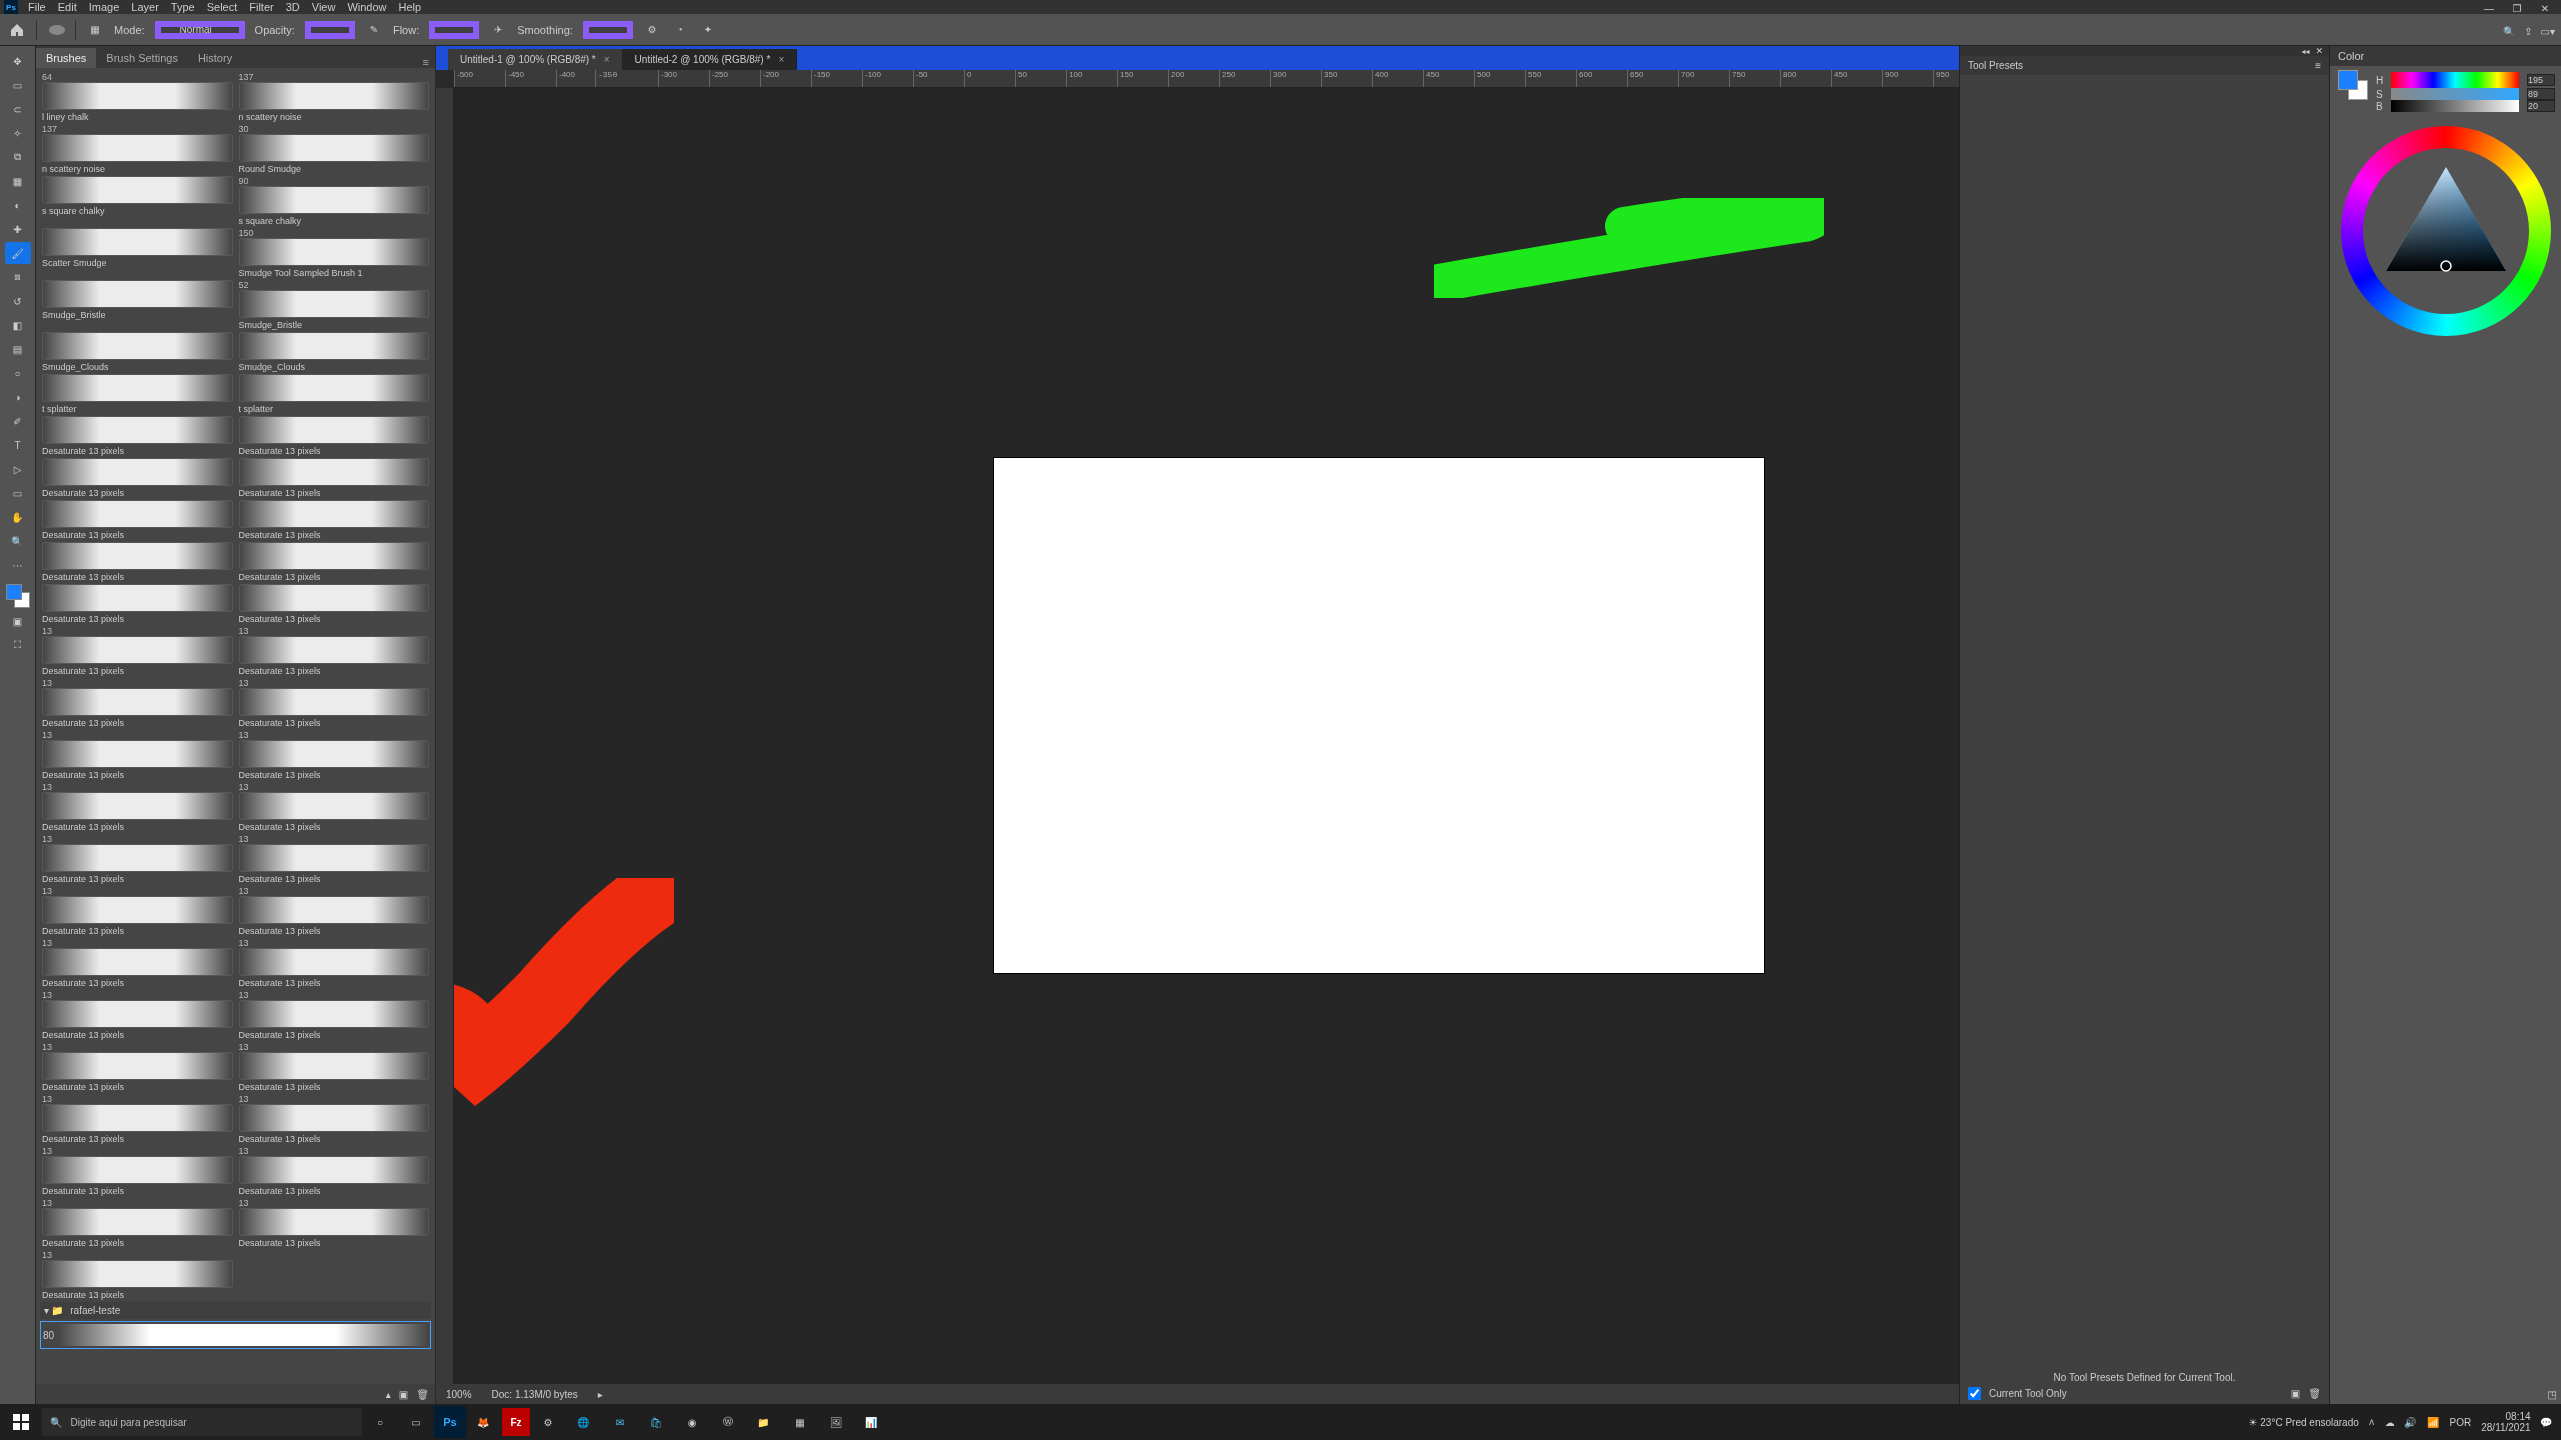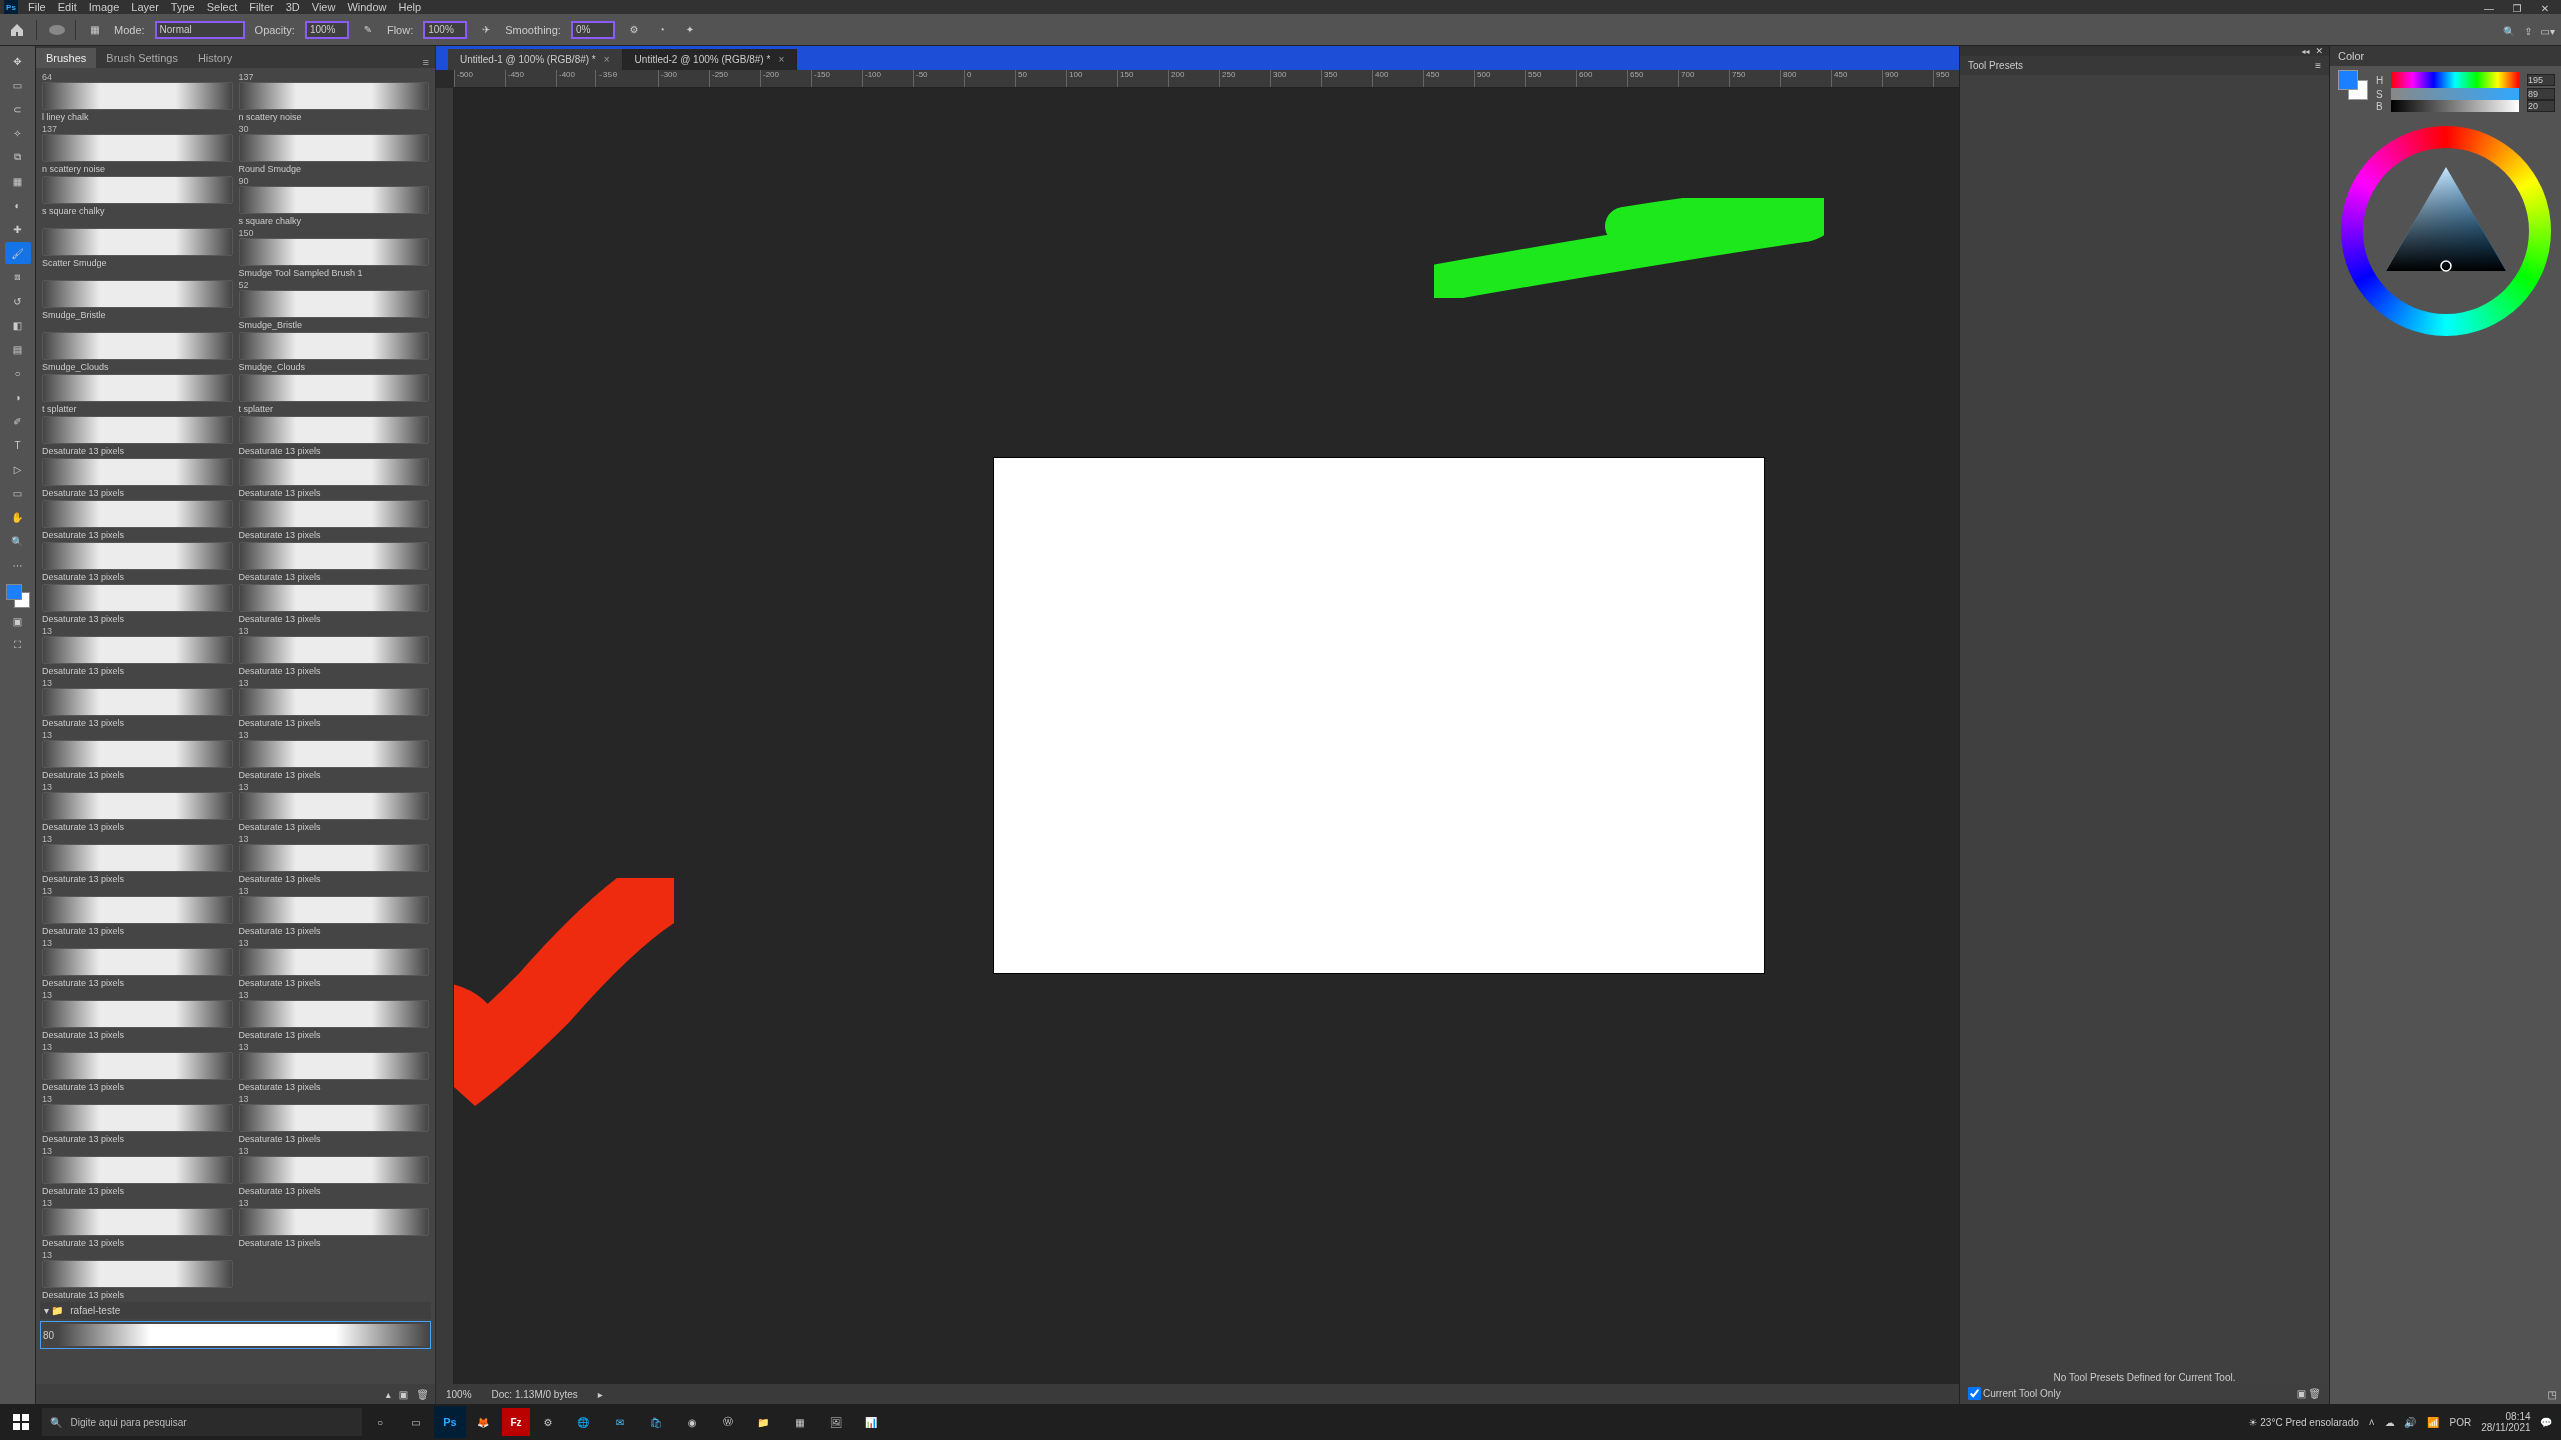--- a/index.html
+++ b/index.html
@@ -6,21 +6,21 @@
 body{background:#323232;width:2561px;height:1440px;overflow:hidden;position:relative}
 .menubar{height:14px;background:#323232;display:flex;align-items:center;padding-left:4px;gap:4px}
 .menubar .logo{width:14px;height:14px;background:#001e36;display:flex;align-items:center;justify-content:center;color:#31a8ff;font-weight:bold;font-size:8px}
 .menubar span{padding:0 6px;font-size:11px;cursor:default}
 .window-controls{position:absolute;top:0;right:0;display:flex;gap:4px;padding:2px 4px}
 .window-controls div{width:24px;height:12px;display:flex;align-items:center;justify-content:center;font-size:10px}
 .optbar{height:32px;background:#535353;display:flex;align-items:center;padding:0 8px;gap:10px;border-bottom:1px solid #222}
 .optbar .home{width:18px;height:18px;display:flex;align-items:center;justify-content:center}
 .optbar .sep{width:1px;height:20px;background:#333}
 .optbar label{font-size:11px}
-.optbar input[type=text]{background:#3f3f3f;border:2px solid #8b5cf6;color:#ccc;width:44px;height:18px;font-size:10px;padding:0 3px}
+.optbar input[type=text]{background:#3f3f3f;border:6px solid #8b5cf6;color:#ccc;width:44px;height:18px;font-size:10px;padding:0 19px}
 .optbar .icon{width:18px;height:18px;display:flex;align-items:center;justify-content:center}
 .right-icons{position:absolute;right:6px;top:16px;display:flex;gap:8px;align-items:center;height:30px}
 .workspace{display:flex;height:calc(100% - 46px - 36px)}
 .toolcol{width:36px;background:#535353;display:flex;flex-direction:column;align-items:center;padding-top:4px;gap:2px;border-right:1px solid #222}
 .toolcol .t{width:26px;height:22px;display:flex;align-items:center;justify-content:center;border-radius:2px;cursor:pointer}
 .toolcol .t.sel{background:#1473e6}
 .toolcol .swatch{width:24px;height:24px;position:relative;margin-top:6px}
 .toolcol .swatch .fg{position:absolute;top:0;left:0;width:16px;height:16px;background:#1b7fff;border:1px solid #888}
 .toolcol .swatch .bg{position:absolute;bottom:0;right:0;width:16px;height:16px;background:#fff;border:1px solid #888}
 .leftpanels{width:400px;background:#535353;display:flex;flex-direction:column;border-right:1px solid #2a2a2a}
@@ -49,21 +49,21 @@
 .ruler-h .tick{position:absolute;top:0;font-size:8px;color:#aaa;border-left:1px solid #666;height:18px;padding-left:2px}
 .ruler-v{width:18px;background:#3a3a3a;border-right:1px solid #222;position:absolute;left:0;top:18px;bottom:0}
 .canvas-inner{flex:1;position:relative;overflow:hidden;background:#262626}
 .canvas{position:absolute;left:540px;top:370px;width:770px;height:515px;background:#fff;box-shadow:0 0 0 1px #000}
 .green-stroke{position:absolute;left:980px;top:110px;width:390px;height:100px}
 .red-stroke{position:absolute;left:-160px;top:790px;width:380px;height:240px}
 .statusbar{height:20px;background:#3a3a3a;display:flex;align-items:center;gap:20px;padding:0 10px;font-size:10px;color:#bbb}
 .midpanel{width:370px;background:#535353;border-left:1px solid #222;display:flex;flex-direction:column}
 .midpanel .hdr{background:#383838;padding:4px 8px;font-size:11px;display:flex;align-items:center}
 .midpanel .body{flex:1;background:#404040;display:flex;align-items:flex-end;justify-content:center;padding-top:20px;font-size:10px;color:#aaa}
-.midpanel .ftr{background:#3f3f3f;padding:4px 8px;display:flex;align-items:center;gap:2px;font-size:10px}
+.midpanel .ftr{background:#3f3f3f;padding:4px 8px;display:flex;align-items:center;gap:8px;font-size:10px}
 .rightpanel{width:232px;background:#535353;border-left:1px solid #222;display:flex;flex-direction:column}
 .rightpanel .hdr{background:#383838;padding:4px 8px;font-size:11px}
 .hue-bar{height:16px;background:linear-gradient(90deg,red,magenta,blue,cyan,lime,yellow,red);margin:4px 8px;position:relative}
 .sat-bar{height:12px;background:linear-gradient(90deg,#888,#31a8ff);margin:2px 8px}
 .val-bar{height:12px;background:linear-gradient(90deg,#000,#fff);margin:2px 8px}
 .slider-row{display:flex;align-items:center;gap:4px;padding:0 6px;font-size:9px}
 .slider-row input{width:28px;background:#3a3a3a;border:1px solid #222;color:#ccc;font-size:9px;text-align:left}
 .color-wheel{width:210px;height:210px;margin:8px auto;position:relative}
 .color-wheel .ring{width:100%;height:100%;border-radius:50%;background:conic-gradient(red,yellow,lime,cyan,blue,magenta,red)}
 .color-wheel .inner{position:absolute;top:22px;left:22px;width:166px;height:166px;border-radius:50%;background:#535353}

